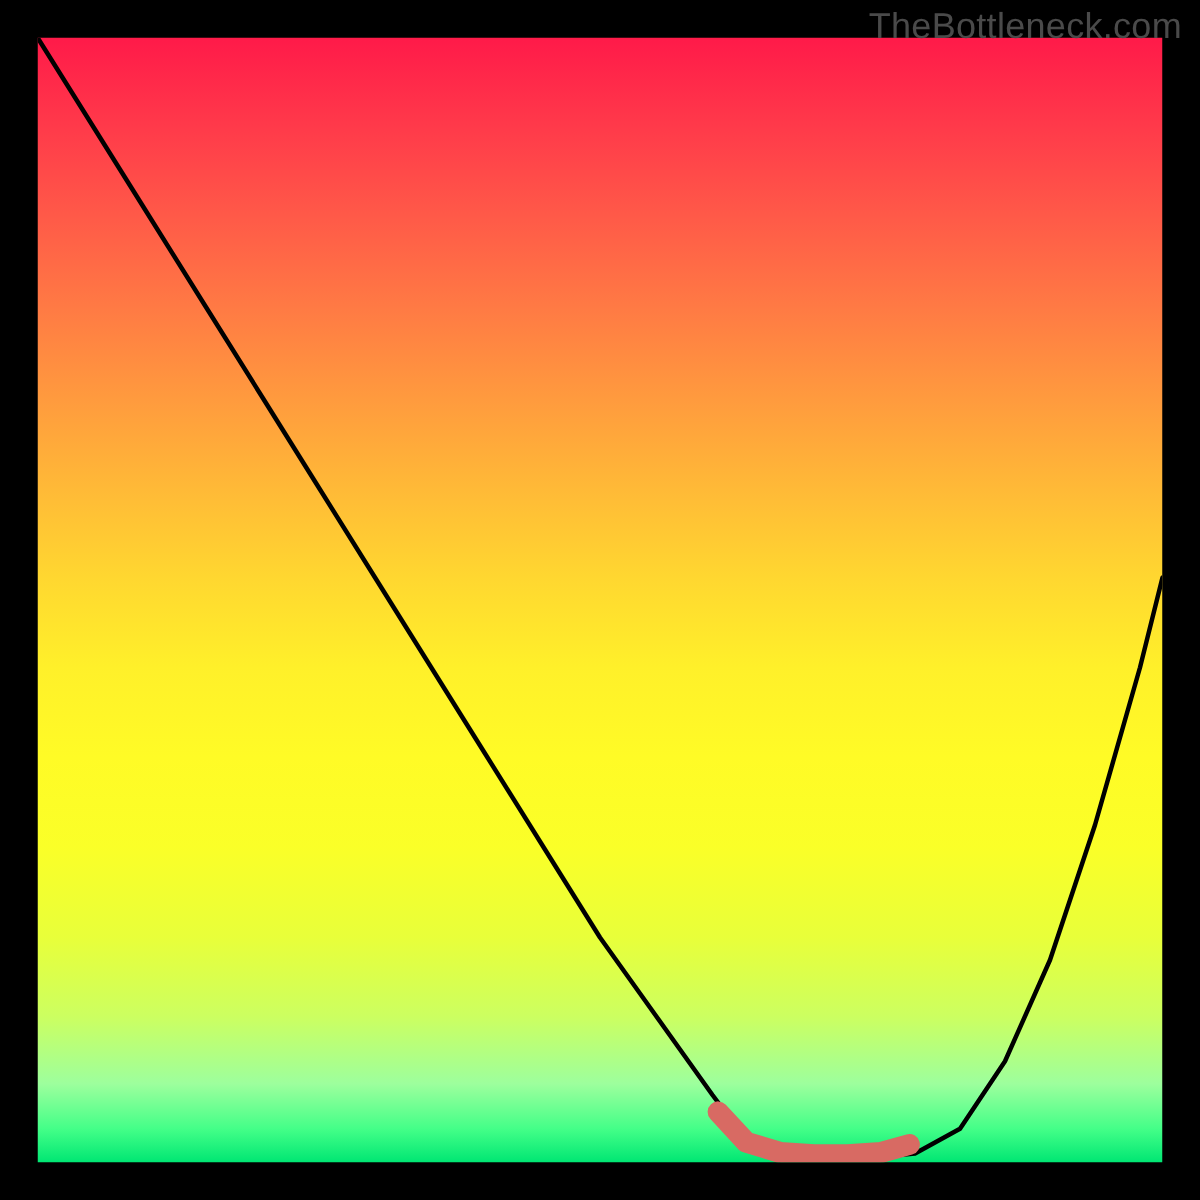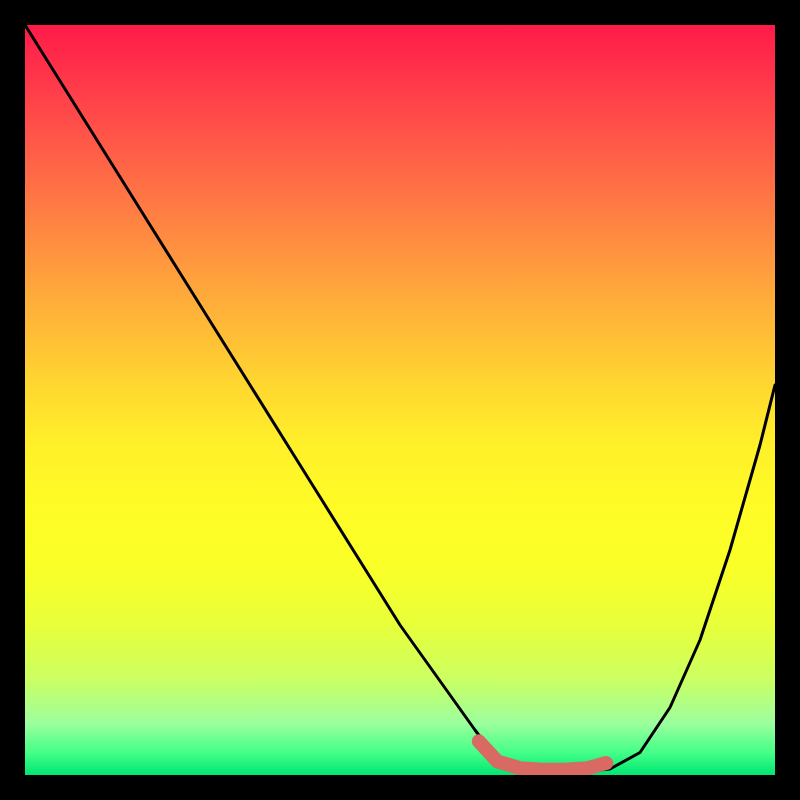--- a/index.html
+++ b/index.html
@@ -58,13 +58,14 @@
 <body>
 
 <div class="frame">
   <div class="plot">
     <div class="gradient"></div>
     <svg class="curve-layer" viewBox="0 0 750 750" preserveAspectRatio="none">
       <path fill="none" stroke="#000" stroke-width="3" stroke-linecap="round" stroke-linejoin="round" d="M0.00 0.00 L37.50 60.00 L75.00 120.00 L112.50 180.00 L150.00 240.00 L187.50 300.00 L225.00 360.00 L262.50 420.00 L300.00 480.00 L337.50 540.00 L375.00 600.00 L412.50 652.50 L450.00 705.00 L472.50 735.00 L495.00 745.50 L517.50 747.00 L540.00 747.00 L562.50 746.25 L585.00 744.00 L615.00 727.50 L645.00 682.50 L675.00 615.00 L705.00 525.00 L735.00 420.00 L750.00 360.00" id="curve-path"></path>
       <path fill="none" stroke="#d86a63" stroke-width="14" stroke-linecap="round" stroke-linejoin="round" d="M453.75 716.25 L472.50 736.50 L495.00 743.25 L517.50 744.75 L540.00 744.75 L562.50 743.25 L581.25 738.00" id="overlay-path"></path>
     </svg>
   </div>
+  <div class="watermark">TheBottleneck.com</div>
 </div>
 
 </body></html>

